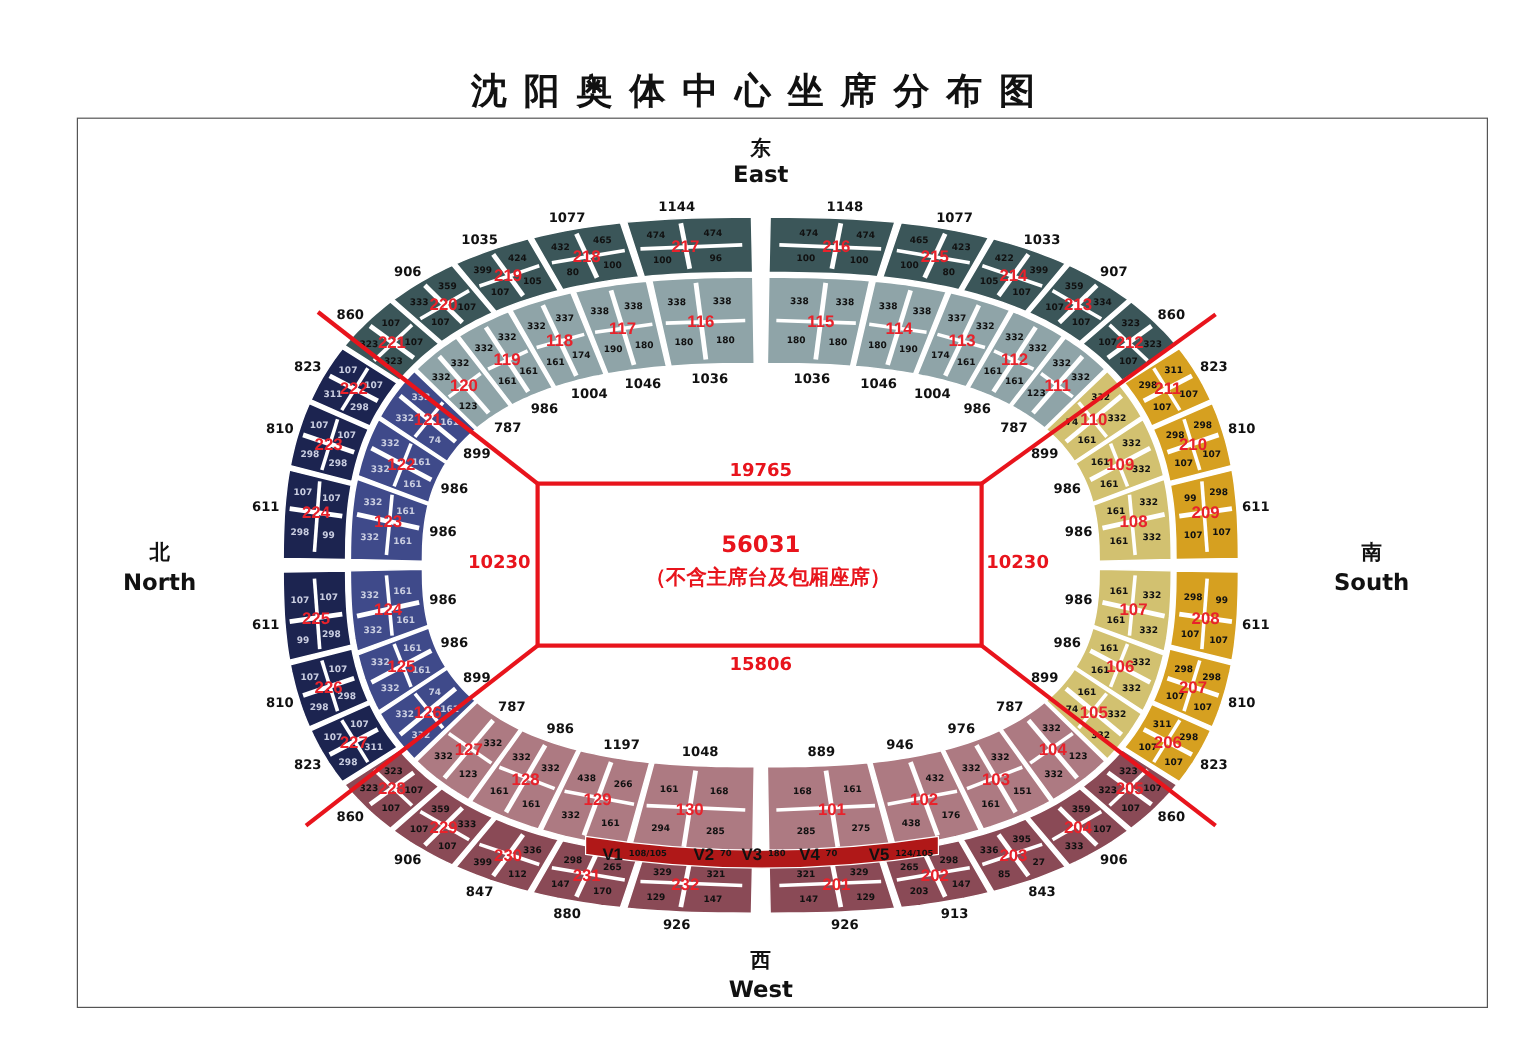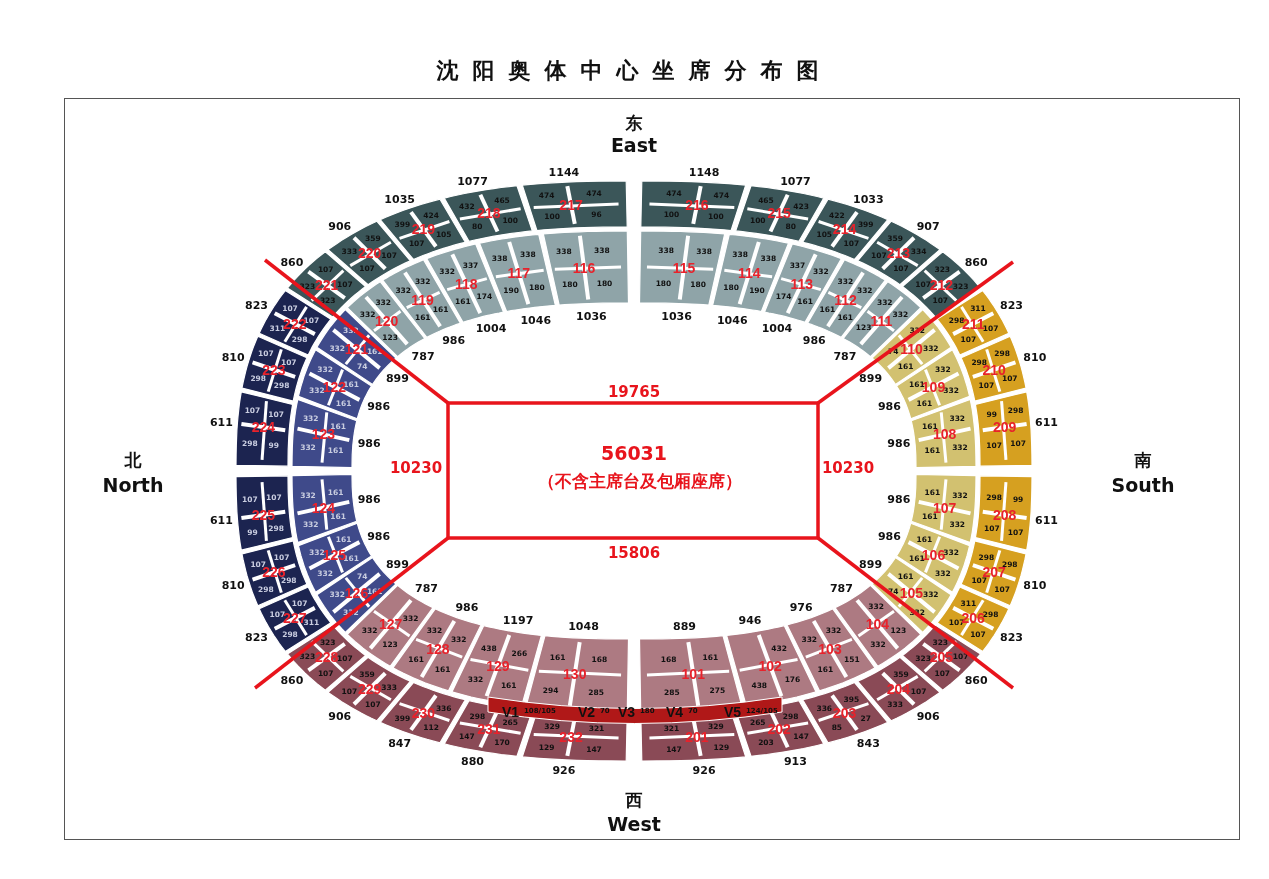--- a/index.html
+++ b/index.html
@@ -1,17 +1,17 @@
 <!DOCTYPE html>
 <html><head>
 <meta charset="utf-8">
 <style>
   html, body { margin:0; padding:0; background:#ffffff; }
   body { width:1269px; height:879px; position:relative; overflow:hidden; font-family:"DejaVu Sans", sans-serif; }
-  .title { position:absolute; left:0; width:1269px; top:56px; text-align:center; font-size:22px; font-weight:bold; letter-spacing:14px; color:#111; font-family:"DejaVu Sans", sans-serif; }
+  .title { position:absolute; left:0; width:1269px; top:56px; text-align:center; font-size:30px; font-weight:bold; letter-spacing:14px; color:#111; font-family:"DejaVu Sans", sans-serif; }
   .frame { position:absolute; left:64px; top:98px; width:1176px; height:742px; border:1px solid #555; box-sizing:border-box; }
   svg { position:absolute; left:0; top:0; }
   .dir { font-weight:bold; fill:#111; font-family:"DejaVu Sans", sans-serif; }
   .ring-total { font-size:11px; font-weight:bold; fill:#111; font-family:"DejaVu Sans", sans-serif; }
   .sub { font-size:7.5px; font-weight:bold; fill:#111; font-family:"DejaVu Sans", sans-serif; }
   .sub-dark { fill:#c9cde0; }
   .secnum { font-size:14px; font-weight:bold; fill:#e8222b; font-family:"Liberation Sans", sans-serif; }
   .red-text { fill:#e8141c; font-weight:bold; font-family:"DejaVu Sans", sans-serif; }
   .vip { font-size:14px; font-weight:bold; fill:#111; font-family:"Liberation Sans", sans-serif; }
   .vipsmall { font-size:7px; font-weight:bold; fill:#111; }

